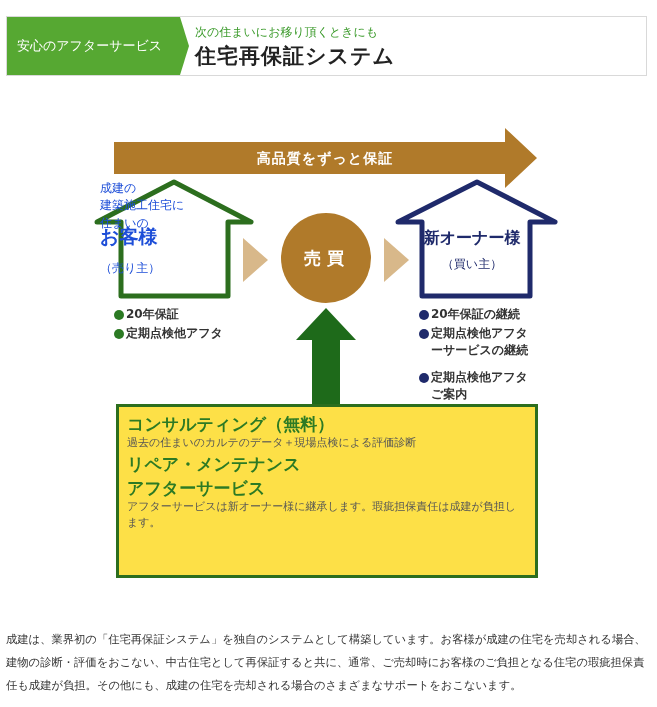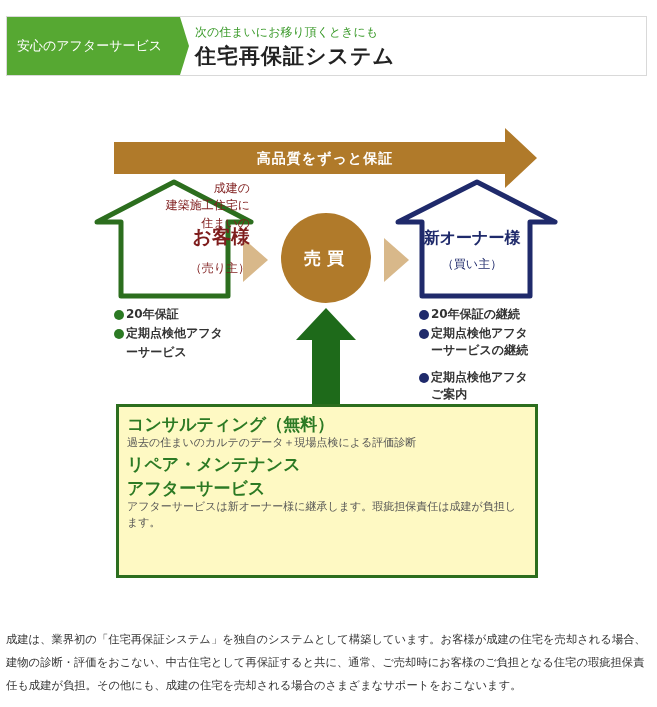--- a/index.html
+++ b/index.html
@@ -19,21 +19,21 @@
   .banner-title { position: absolute; left: 188px; top: 25px; font-size: 21px; font-weight: bold; color: #222; letter-spacing: 1px; }
 
   
   .diagram { position: absolute; left: 0; top: 120px; width: 601px; height: 470px; }
   .diagram svg { position: absolute; left: 0; top: 0; }
   .t { position: absolute; white-space: nowrap; }
 
   .arrow-label { left: 200px; top: 30px; width: 250px; text-align: center; color: #fff;
                  font-size: 14px; font-weight: bold; letter-spacing: 1px; }
 
-  .seller-text { left: 100px; width: 150px; text-align: right; color: #7f1d1d; }
+  .seller-text { left: 100px; width: 150px; text-align: left; color: #1d4ed8; }
   .seller-l1 { top: 60px; font-size: 12px; }
   .seller-l2 { top: 77px; font-size: 12px; }
   .seller-l3 { top: 95px; font-size: 12px; }
   .seller-l4 { top: 104px; font-size: 19px; font-weight: bold; }
   .seller-l5 { top: 140px; font-size: 12px; }
 
   .buyer-text { left: 402px; width: 140px; text-align: center; color: #1f2a6b; }
   .buyer-l1 { top: 108px; font-size: 16px; font-weight: bold; }
   .buyer-l2 { top: 136px; font-size: 12px; }
 
@@ -42,21 +42,21 @@
 
   .bullets { position: absolute; font-size: 12px; font-weight: bold; color: #333; line-height: 17px; }
   .bullets .b { position: relative; padding-left: 13px; margin-bottom: 2px; white-space: nowrap; }
   .bullets .b::before { content: ""; position: absolute; left: 1px; top: 4px; width: 10px; height: 10px; border-radius: 50%; }
   .bullets.green .b::before { background: #2c7a24; }
   .bullets.navy .b::before { background: #1f2a6b; }
   .bullets.green { left: 113px; top: 186px; }
   .bullets.navy { left: 418px; top: 186px; }
 
   .service-box { position: absolute; left: 116px; top: 284px; width: 422px; height: 174px;
-                 border: 3px solid #2c6e1e; box-sizing: border-box; background: #fef9c3; padding: 4px 8px; }
+                 border: 3px solid #2c6e1e; box-sizing: border-box; background: #fde047; padding: 4px 8px; }
   .svc-title { font-size: 17px; font-weight: bold; color: #2c7a24; line-height: 22px; margin-top: 2px; }
   .svc-desc { font-size: 11px; color: #555; line-height: 16px; }
 
   .paragraph { position: absolute; left: 6px; top: 628px; width: 645px; font-size: 11.3px; line-height: 23px; color: #333; }
 </style>
 </head>
 <body>
 
 <div class="banner">
   <div class="banner-tag">安心のアフターサービス</div>
@@ -91,21 +91,20 @@
   <div class="t seller-text seller-l5">（売り主）</div>
 
   <div class="t circle-label">売買</div>
 
   <div class="t buyer-text buyer-l1">新オーナー様</div>
   <div class="t buyer-text buyer-l2">（買い主）</div>
 
   <div class="bullets green">
     <div class="b">20年保証</div>
     <div class="b">定期点検他アフタ</div>
-    <div style="padding-left:13px">ーサービス</div>
   </div>
 
   <div class="bullets navy">
     <div class="b">20年保証の継続</div>
     <div class="b" style="margin-bottom:0">定期点検他アフタ</div>
     <div style="padding-left:13px;margin-bottom:10px">ーサービスの継続</div>
     <div class="b" style="margin-bottom:0">定期点検他アフタ</div>
     <div style="padding-left:13px">ご案内</div>
   </div>
 

